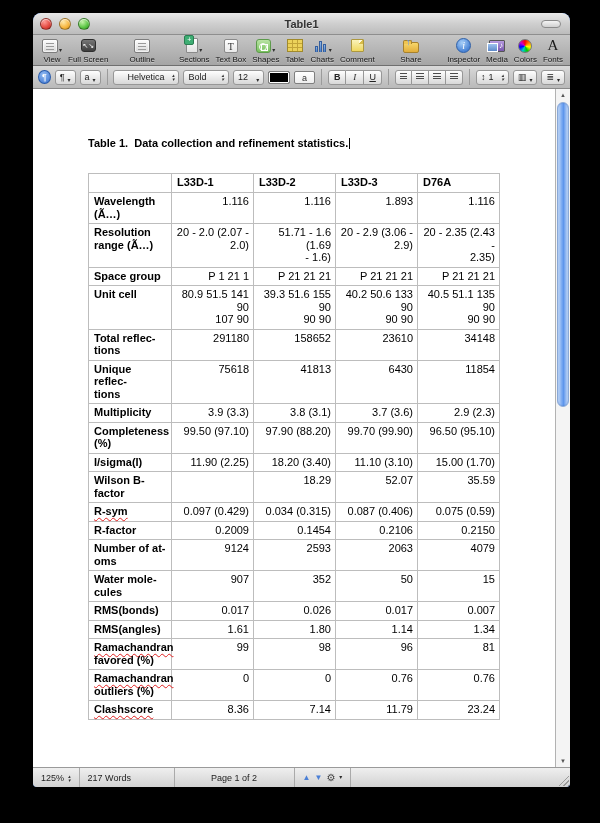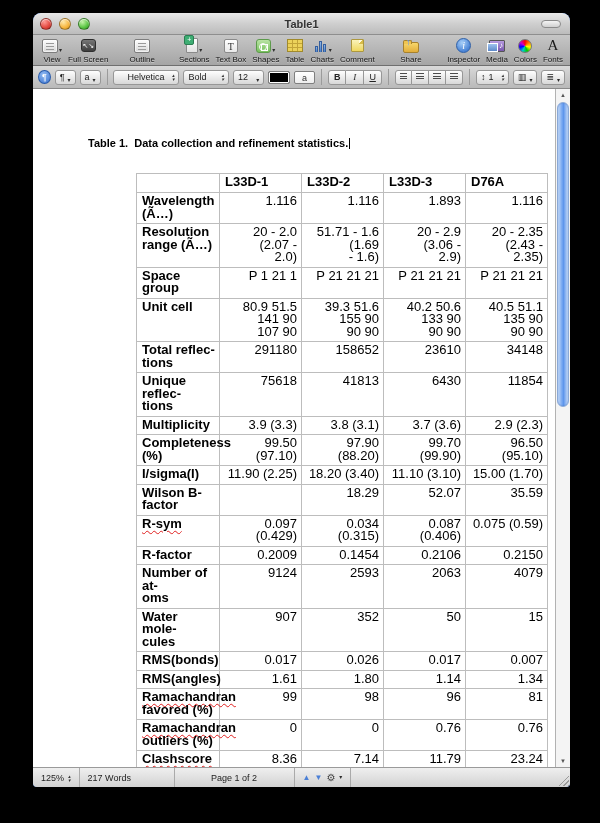--- a/index.html
+++ b/index.html
@@ -103,21 +103,21 @@
   .bi{ font-weight:bold; } .ii{ font-style:italic; font-family:"Liberation Serif",serif; } .ui{ text-decoration:underline; }
   .alines{ width:10px; height:8px; background:repeating-linear-gradient(#4c4c4c 0 1px, transparent 1px 2.5px); }
   .fnum{ min-width:10px; text-align:left; }
 
   
   .content{ flex:1; display:flex; background:#fff; min-height:0; }
   .doc{ flex:1; padding:48px 0 0 55px; overflow:hidden; }
   .doctitle{ font-size:11px; font-weight:bold; color:#000; white-space:pre; margin-bottom:24px; }
   .caretbar{ display:inline-block; width:1px; height:11px; background:#000; vertical-align:-2px; margin-left:1px; }
 
-  table.stats{ border-collapse:collapse; table-layout:fixed; width:411px; font-size:13px; color:#000;margin-left:48px; }
+  table.stats{ border-collapse:collapse; table-layout:fixed; width:411px; font-size:11px; color:#000; }
   table.stats col.c0{ width:83px; } table.stats col.cd{ width:82px; }
   table.stats th, table.stats td{ border:1px solid #bdbdbd; vertical-align:top; line-height:12.5px; padding:2px 4px 3px 4px; }
   table.stats thead th{ text-align:left; font-weight:bold; padding-left:5px; height:19px; }
   table.stats tbody th{ text-align:left; font-weight:bold; white-space:pre-line; padding-left:5px; }
   table.stats td{ text-align:right; font-weight:normal; white-space:pre-line; }
   .wavy{ text-decoration:underline; text-decoration-style:wavy; text-decoration-color:#e02020; text-decoration-thickness:1px; text-underline-offset:2px; }
 
   
   .vsb{ flex:0 0 15px; background:#f4f4f4; border-left:1px solid #b2b2b2; position:relative; }
   .sb-up{ position:absolute; top:1px; left:0; right:0; height:10px; text-align:center; font-size:6px; color:#555; line-height:10px; }

